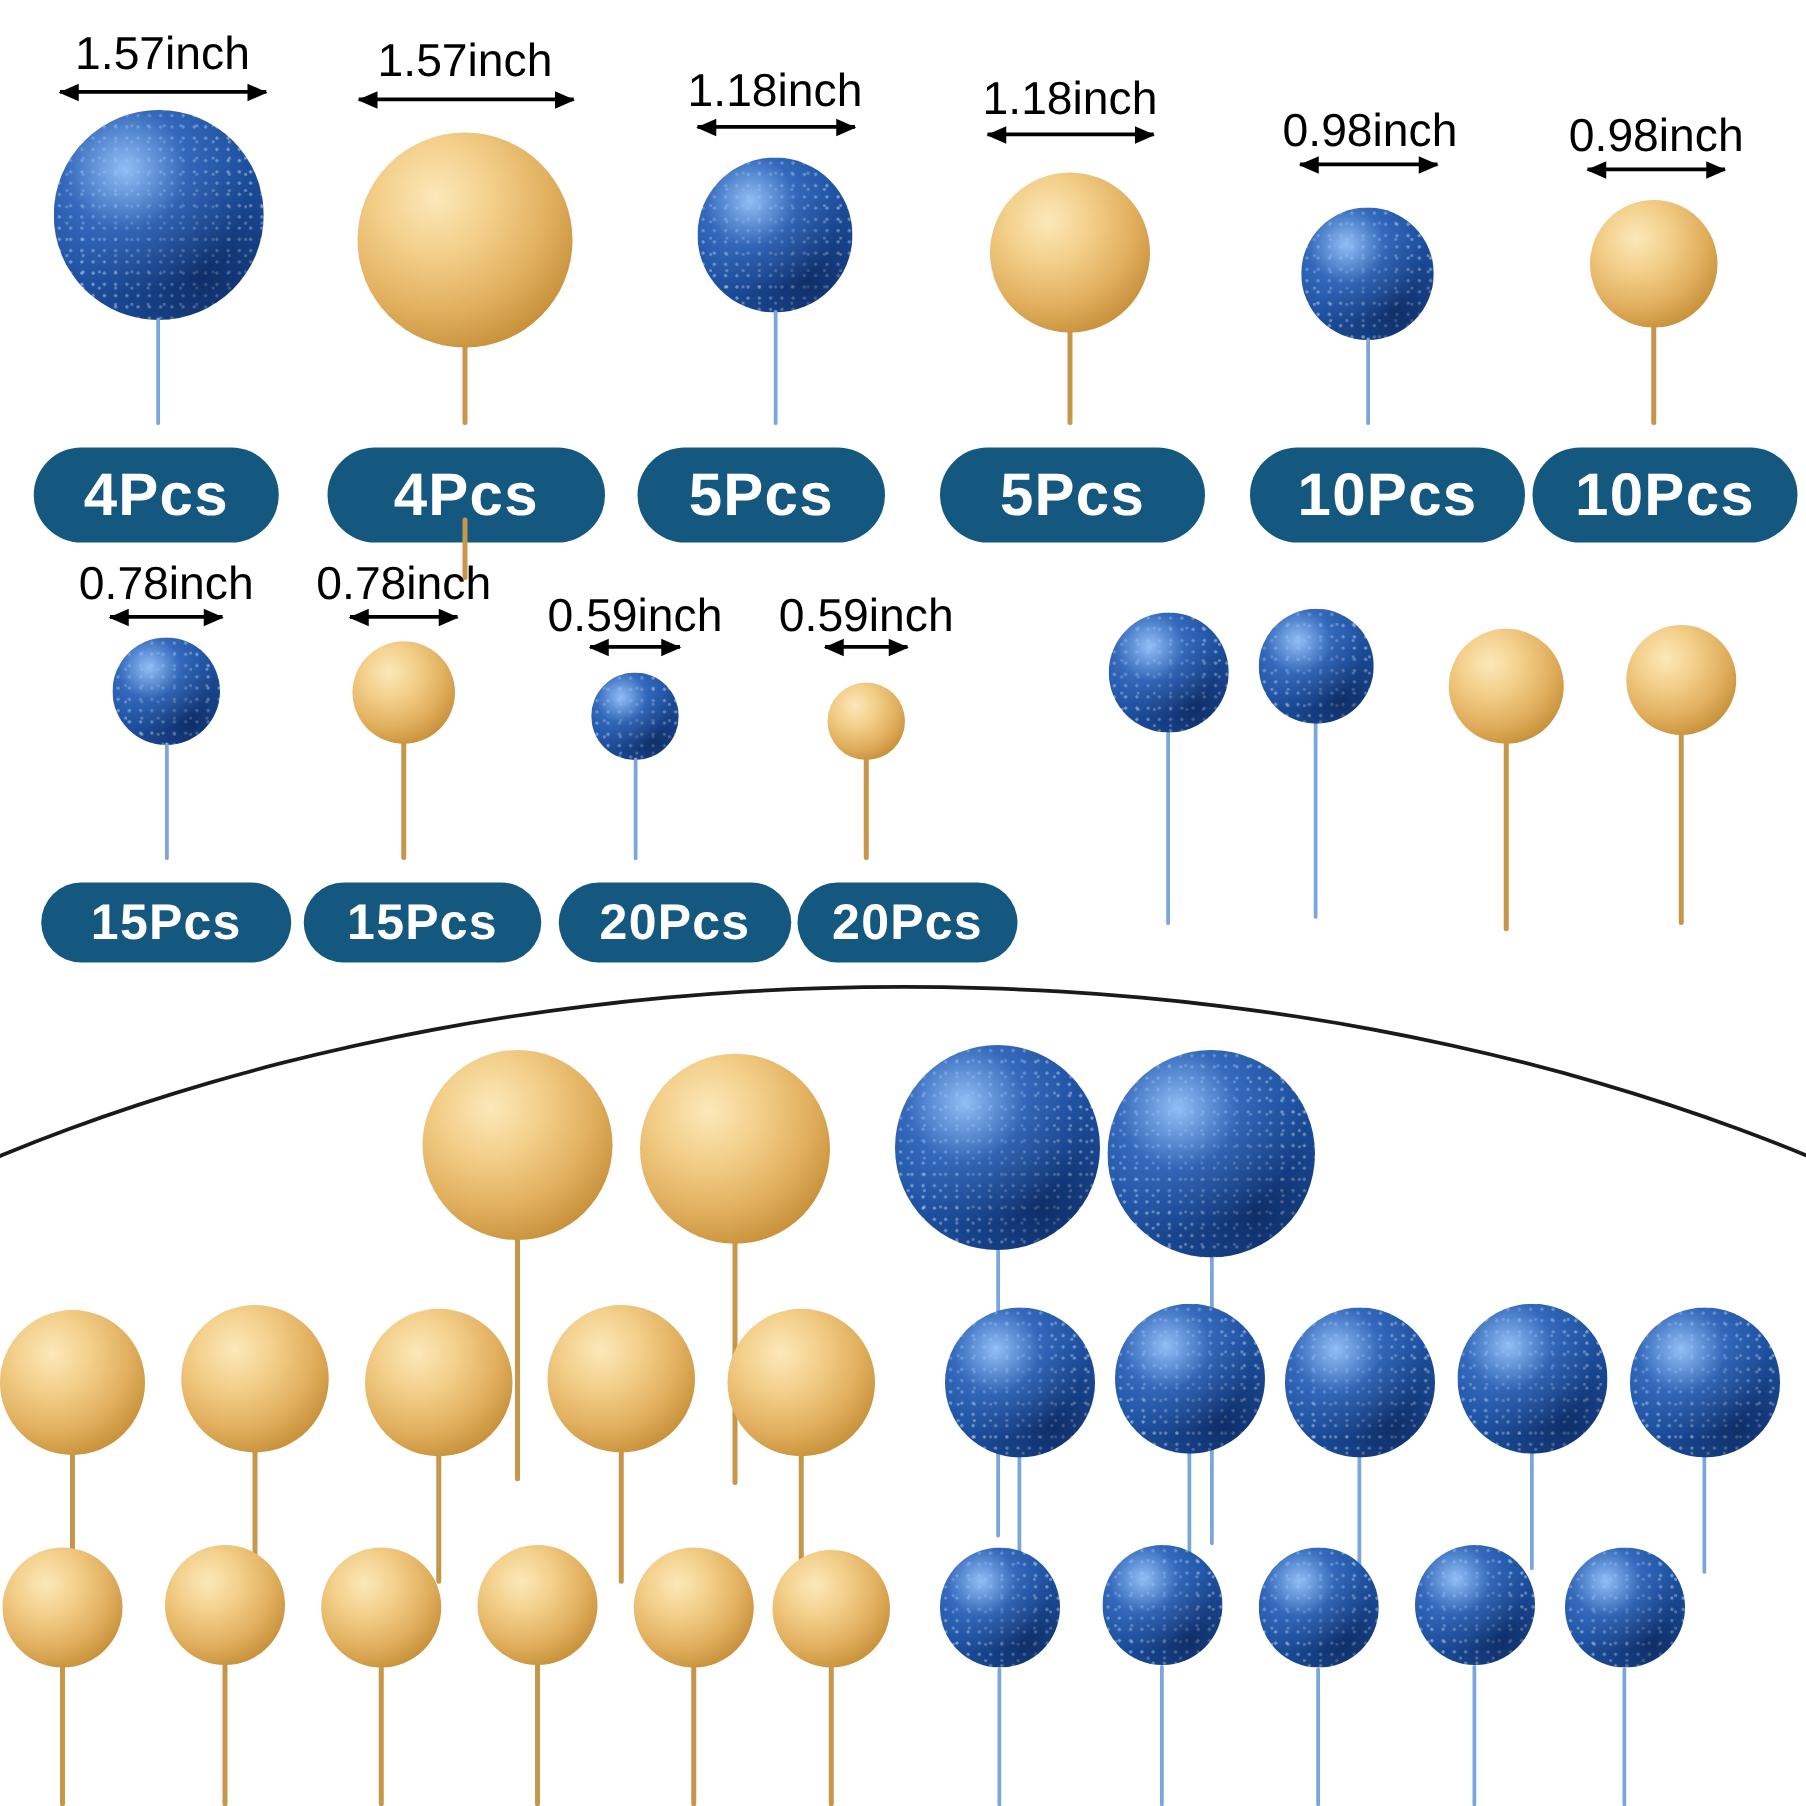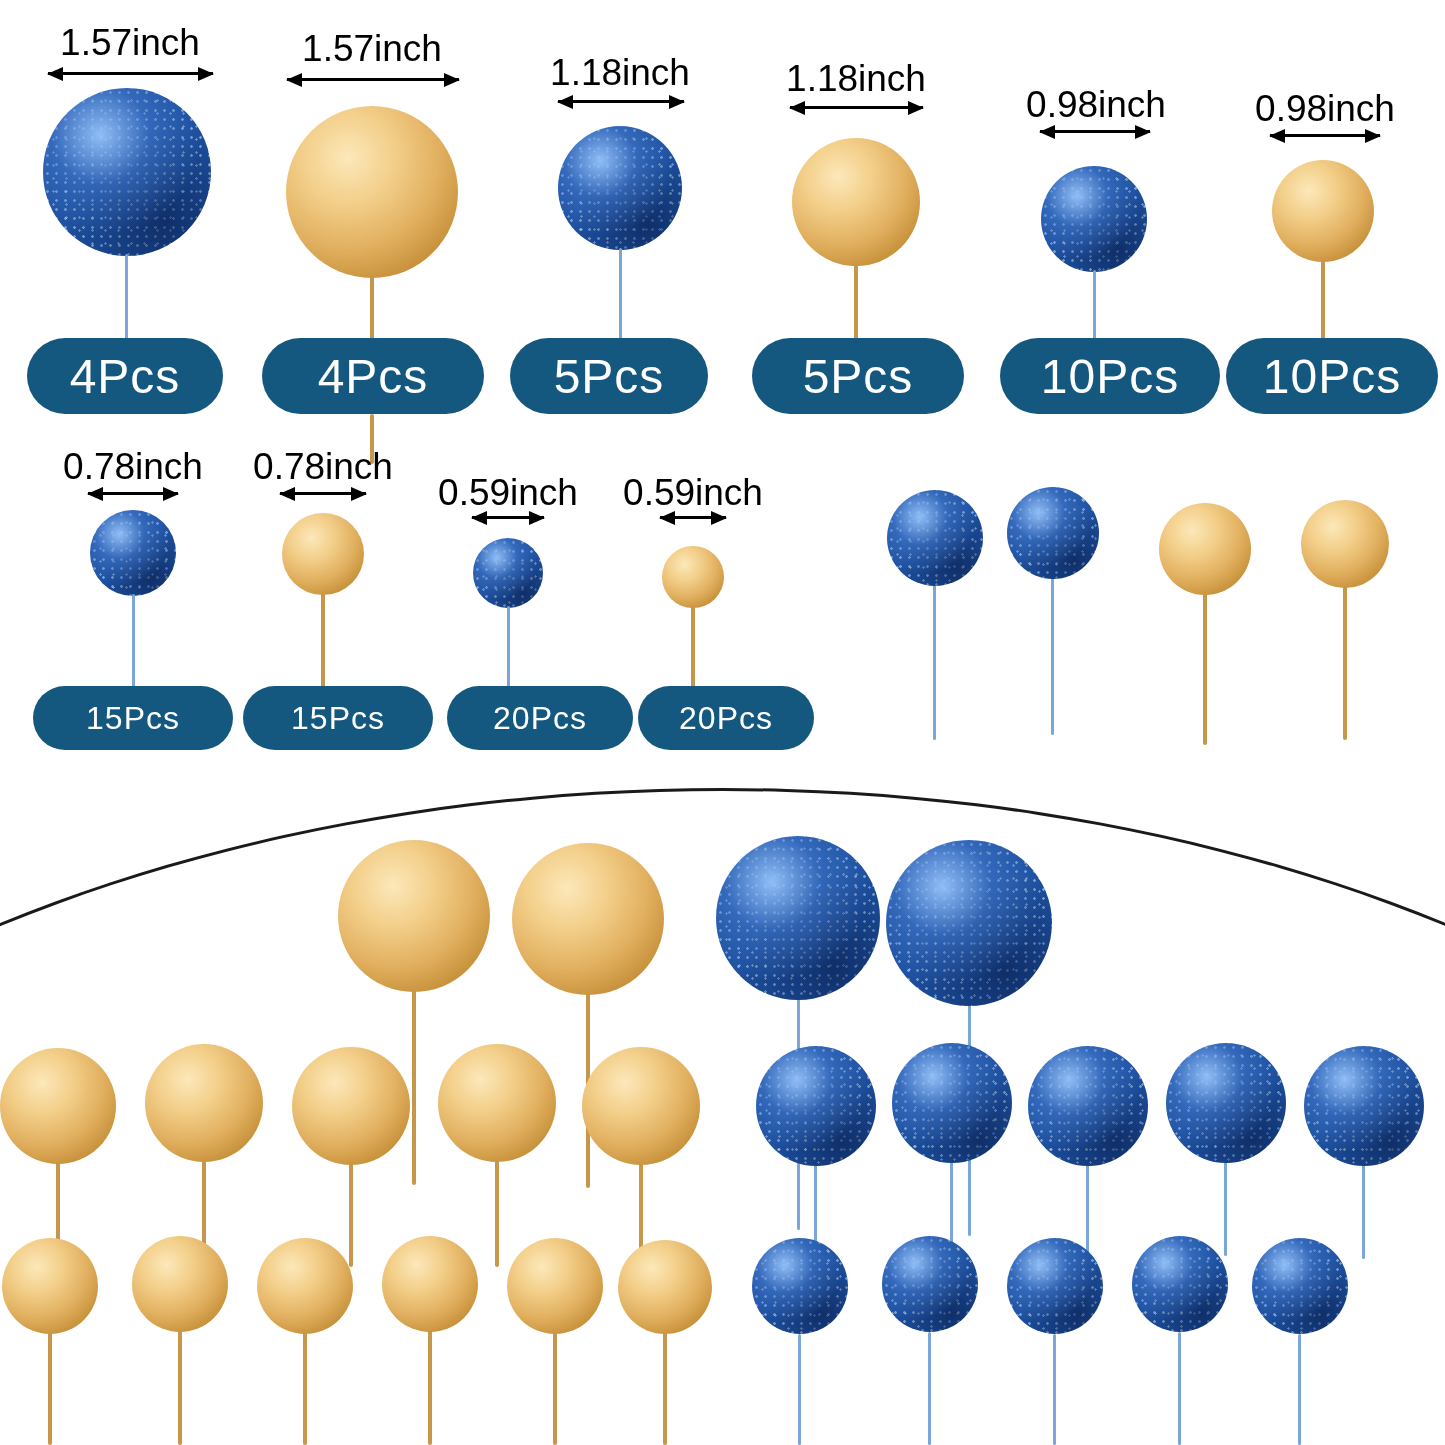--- a/index.html
+++ b/index.html
@@ -24,22 +24,22 @@
       radial-gradient(rgba(215,233,255,0.55) 1px, transparent 1.6px),
       radial-gradient(rgba(255,255,255,0.4) 1px, transparent 1.4px);
     background-size:100% 100%,100% 100%,9px 9px,13px 13px;
     background-position:0 0,0 0,0 0,4px 6px;
   }
   .stick{position:absolute;width:4px;border-radius:2px;}
   .stick.blue{background:var(--stick-blue,#7ba6da);width:3px;}
   .stick.gold{background:var(--stick-gold,#c6964a);}
   .pill{position:absolute;display:flex;align-items:center;justify-content:center;
         background:var(--pill-bg,#15587f);color:var(--pill-text,#fff);
-        border-radius:44px;font-weight:normal;font-size:48px;letter-spacing:1px;}
-  .pill.small{font-size:32px;border-radius:36px;}
+        border-radius:44px;font-weight:bold;font-size:48px;letter-spacing:1px;margin-top:20px;}
+  .pill.small{font-size:40px;border-radius:36px;}
   .arc{position:absolute;border:3px solid var(--arc,#1a1a1a);border-radius:50%;background:transparent;}
 </style>
 </head>
 <body>
 
 <div id="canvas">
 
   <div class="section">
 
     <div class="size-label" style="left:130px;top:22px">1.57inch</div>

